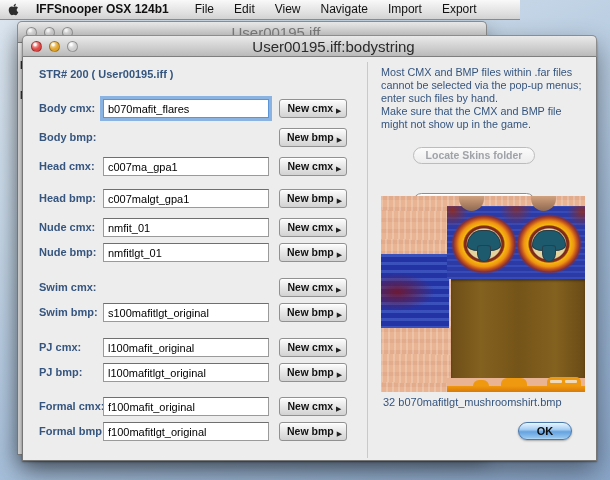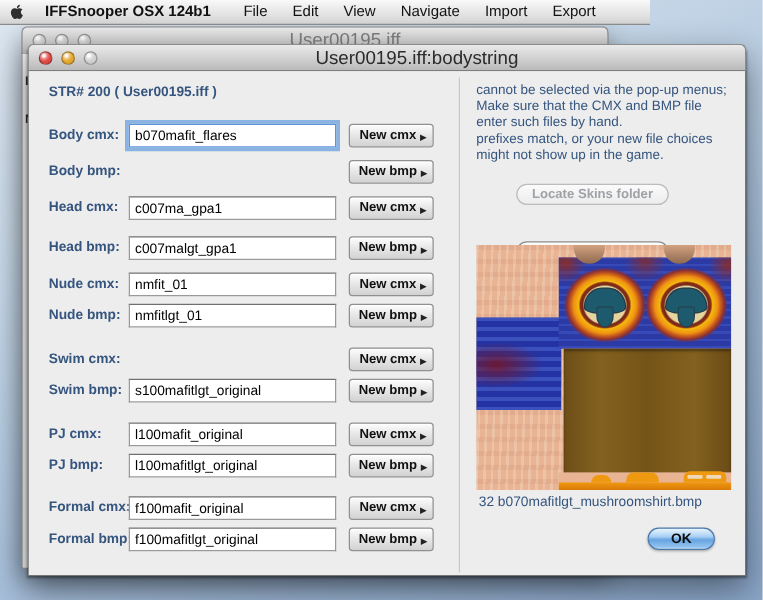--- a/index.html
+++ b/index.html
@@ -219,24 +219,24 @@
   </div>
   <div class="frow" style="top:386px;">
     <span class="flabel">Formal bmp:</span>
     <input value="f100mafitlgt_original" style="">
     <div class="newbtn"><span>New bmp</span><span class="arrow">▶</span></div>
   </div>
 
   <div class="divider"></div>
 
   <div class="note">
+    <div>Most CMX and BMP files within .far files</div>
     <div>cannot be selected via the pop-up menus;</div>
+    <div>enter such files by hand.</div>
     <div>Make sure that the CMX and BMP file</div>
-    <div>enter such files by hand.</div>
-    <div>prefixes match, or your new file choices</div>
     <div>might not show up in the game.</div>
   </div>
 
   <div class="pillbtn disabled" style="top:111px;">Locate Skins folder</div>
   <div class="pillbtn" style="top:133px;margin-top:24px;">Hide BMP preview</div>
 
   <div class="preview">
     <div class="pv-base"></div>
     <div class="pv-blueband"></div>
     <div class="pv-shirt">

